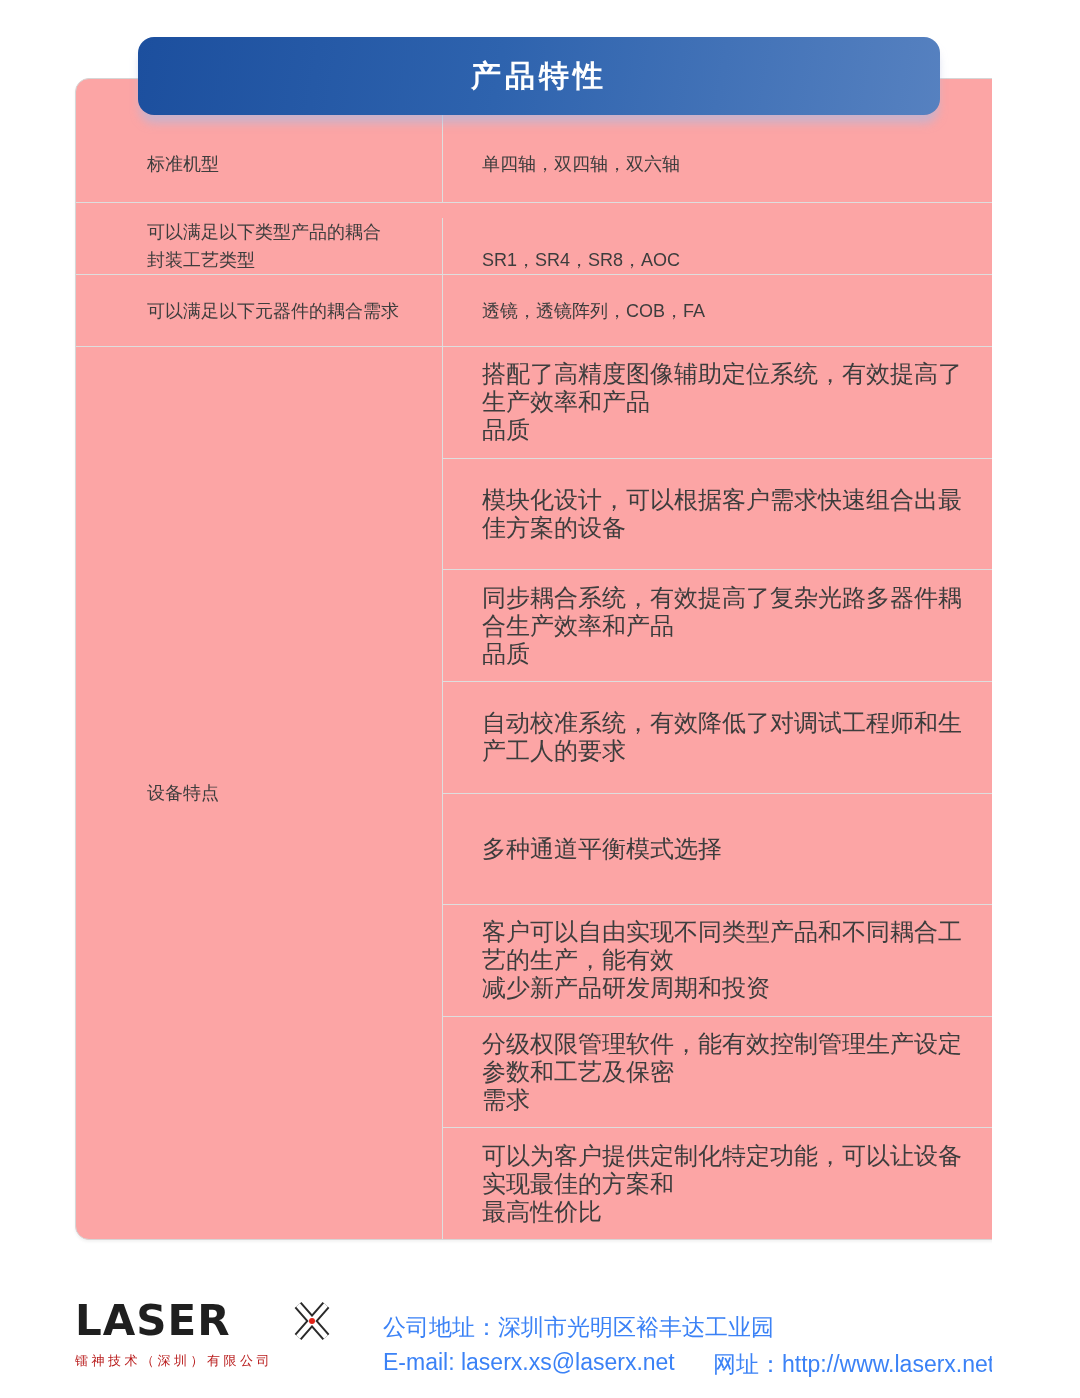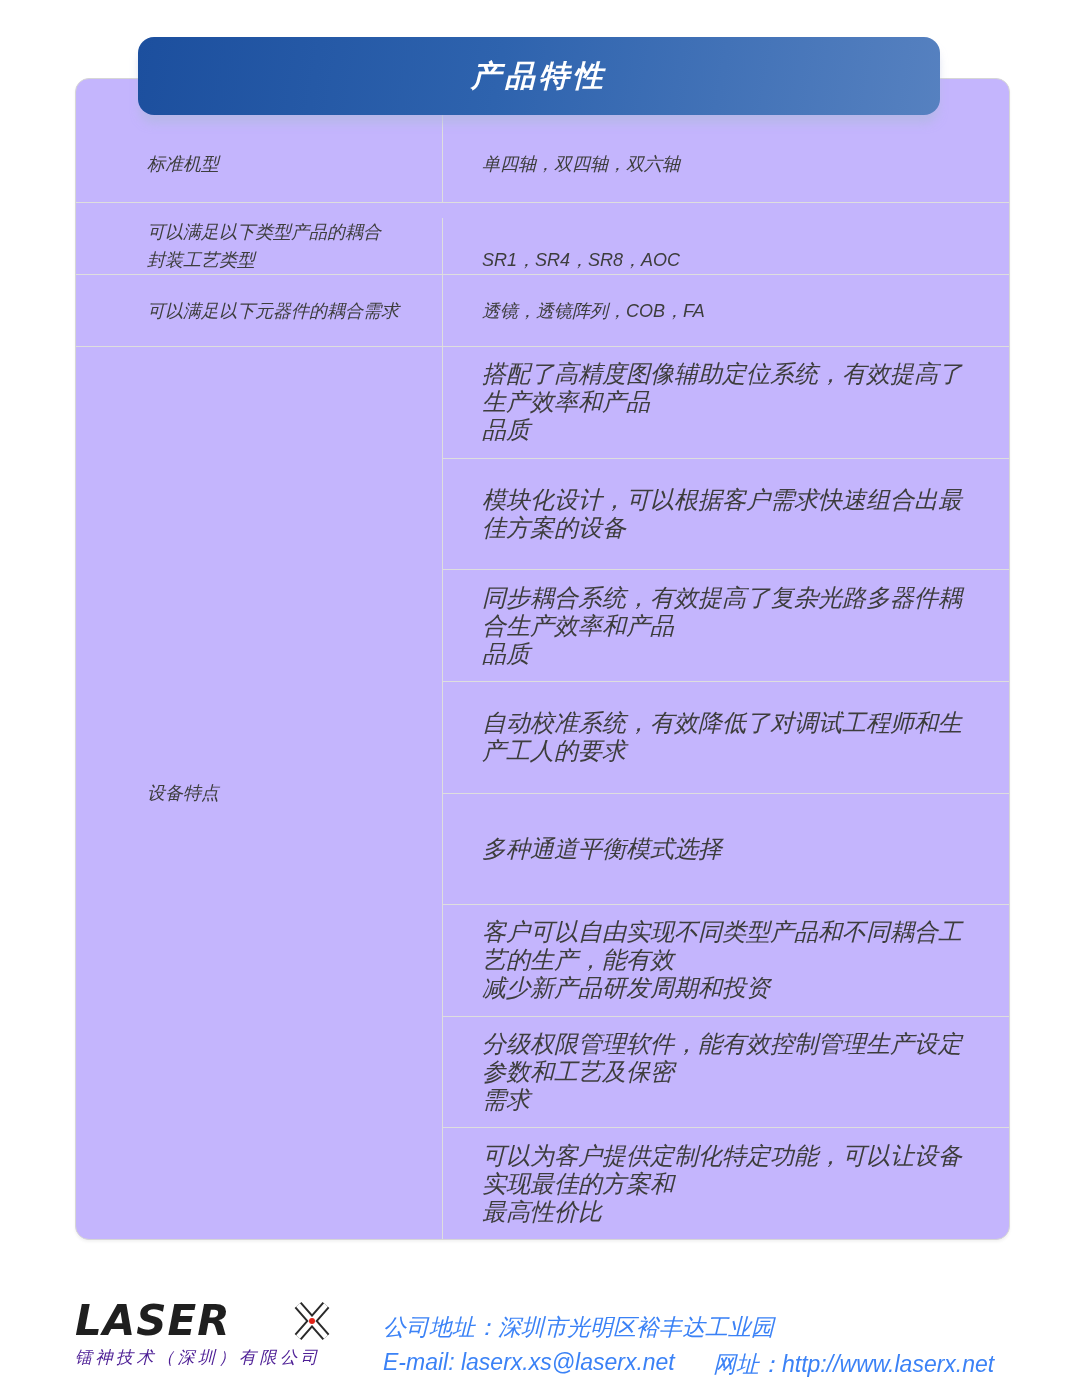--- a/index.html
+++ b/index.html
@@ -1,25 +1,25 @@
 <!DOCTYPE html>
 <html><head>
 <meta charset="utf-8">
 <style>
   * { margin:0; padding:0; box-sizing:border-box; }
   html,body { background:#ffffff; }
   .page {
-    position:relative; width:1080px; height:1398px; background:#ffffff;
-    font-family:"Liberation Sans", sans-serif; color:#3d3d3d; overflow:hidden;font-style:italic;
+    position:relative; width:992px; height:1398px; background:#ffffff;
+    font-family:"Liberation Sans", sans-serif; color:#3d3d3d; overflow:hidden;
   }
 
   
   .card {
     position:absolute; left:75px; top:78px; width:935px; height:1162px;
-    background:#c4b5fd; border:1px solid #d6d6d6; border-radius:14px;
+    background:#fca5a5; border:1px solid #d6d6d6; border-radius:14px;
     display:flex; flex-direction:column;
     box-shadow:0 2px 3px rgba(0,0,0,0.05);
   }
   .spec-row { display:flex; border-bottom:1px solid #dedede; }
   .cell-left {
     width:367px; border-right:1px solid #dedede;
     display:flex; align-items:center; padding-left:71px; padding-right:20px;
     font-size:18px; line-height:28px; white-space:pre-line;
   }
   .cell-right {
@@ -63,21 +63,21 @@
   
   .footer { position:absolute; left:0; top:1293px; width:1080px; height:100px; }
   .logo-block { position:absolute; left:75px; top:6px; }
   .logo-row { display:flex; align-items:center; height:44px;gap:48px; }
   .logo-word {
     font-size:42px; font-weight:bold; color:#1f1f1f; letter-spacing:1px;
     font-family:"DejaVu Sans", sans-serif; line-height:44px;
   }
   .logo-x { margin-left:10px; width:46px; height:44px; }
   .logo-company {
-    margin-top:3px; font-size:17px; letter-spacing:3.5px; color:#4c1d95; white-space:nowrap;
+    margin-top:9px; font-size:13px; letter-spacing:3.5px; color:#b91c1c; white-space:nowrap;
   }
   .contact-line { position:absolute; font-size:23px; color:#3b82f6; white-space:nowrap; }
   .addr-1   { left:383px; top:19px; }
   .addr-2   { left:383px; top:56px; }
   .cont-1   { left:713px; top:19px; }
   .cont-2   { left:713px; top:56px; }
   .phone-span { margin-left:36px; }
 </style>
 </head>
 <body>

